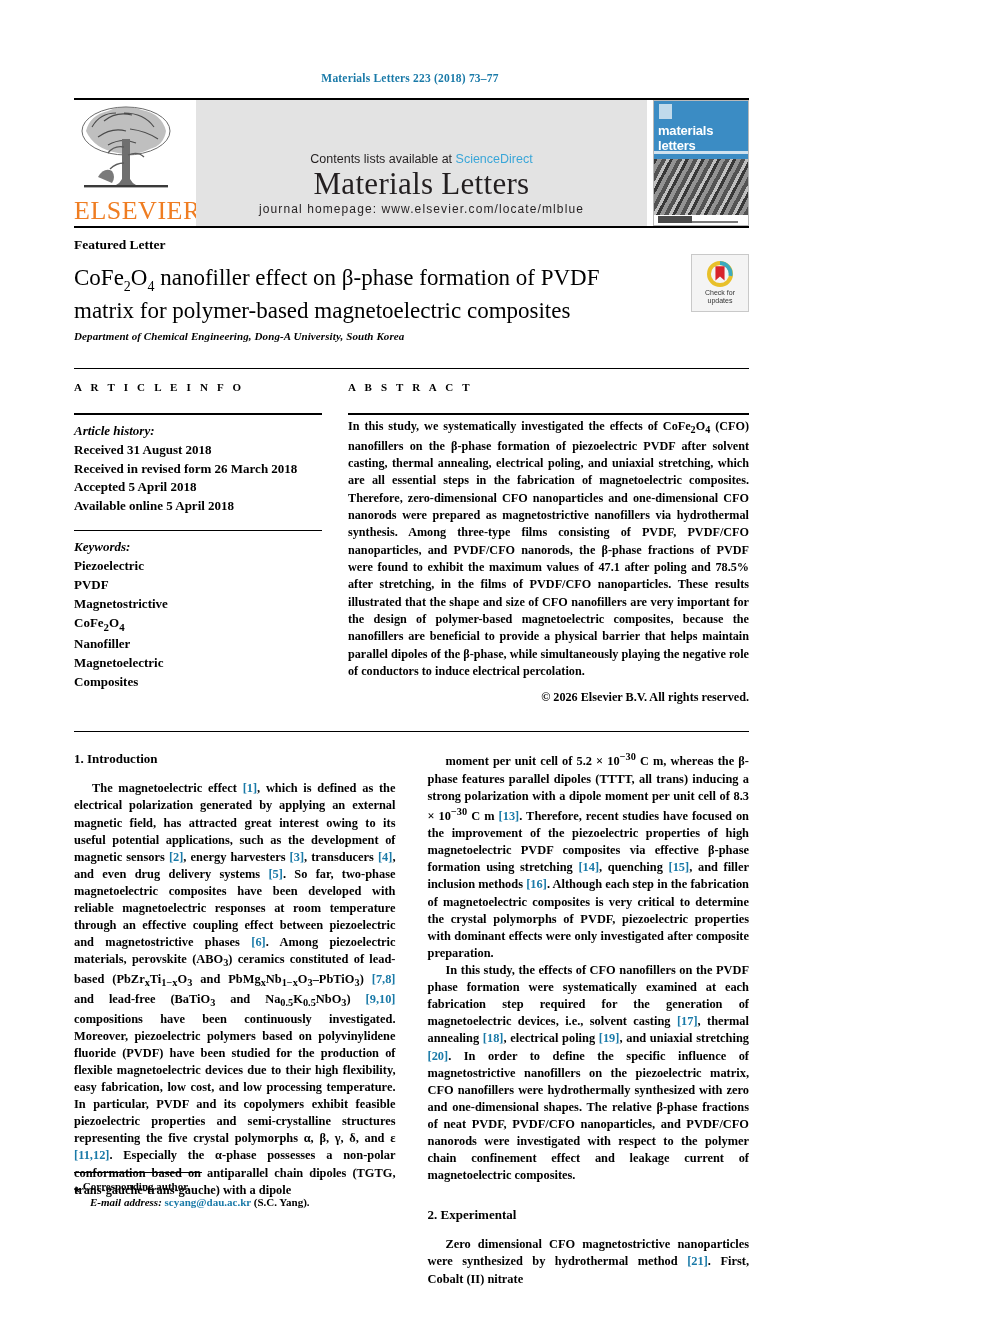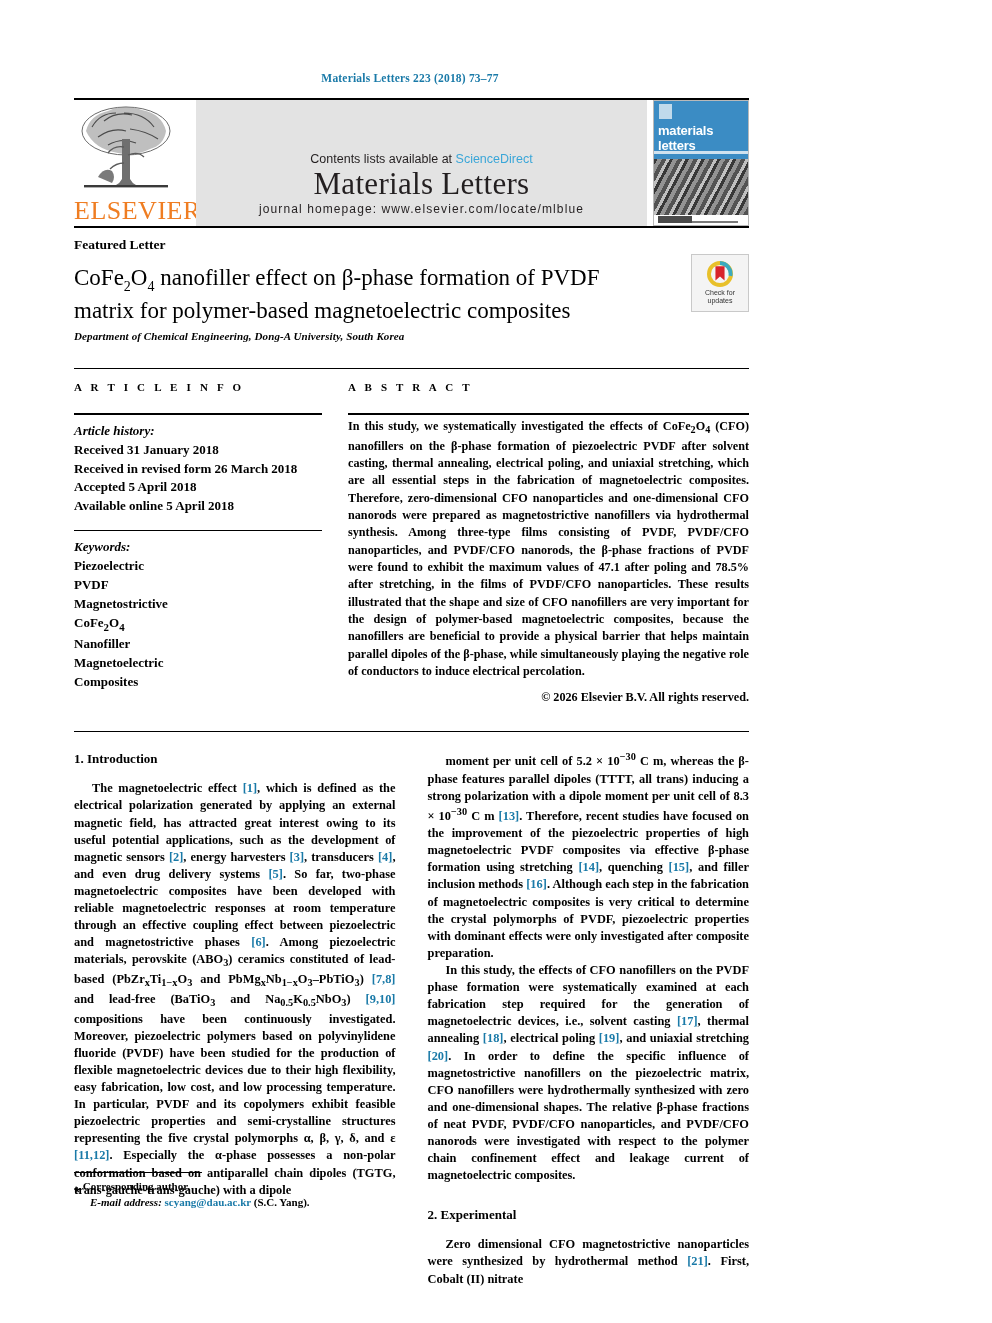--- a/index.html
+++ b/index.html
@@ -355,21 +355,21 @@
       </div>
     </div>
   </div>
 
   <div class="info-abstract">
     <div class="col-info">
       <div class="sec-label">A R T I C L E  I N F O</div>
       <div class="rule-thick"></div>
       <div class="info-block">
         <div class="ital">Article history:</div>
-        <div>Received 31 January 2018</div>
+        <div>Received 31 August 2018</div>
         <div>Received in revised form 26 March 2018</div>
         <div>Accepted 5 April 2018</div>
         <div>Available online 5 April 2018</div>
       </div>
       <div class="hist-gap"></div>
       <div class="rule-thin"></div>
       <div class="info-block">
         <div class="ital">Keywords:</div>
         <div>Piezoelectric</div>
         <div>PVDF</div>

